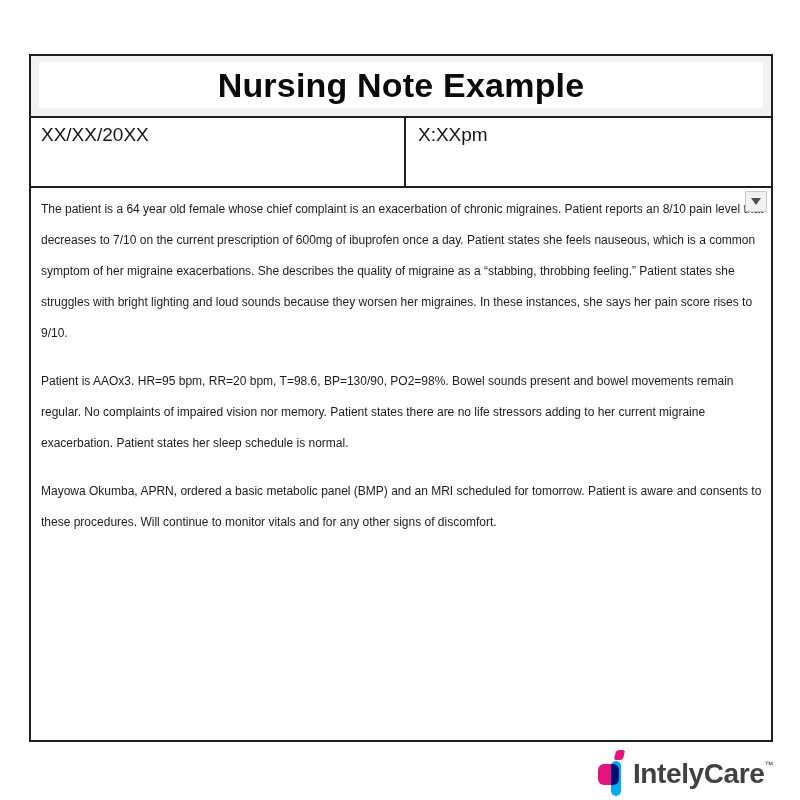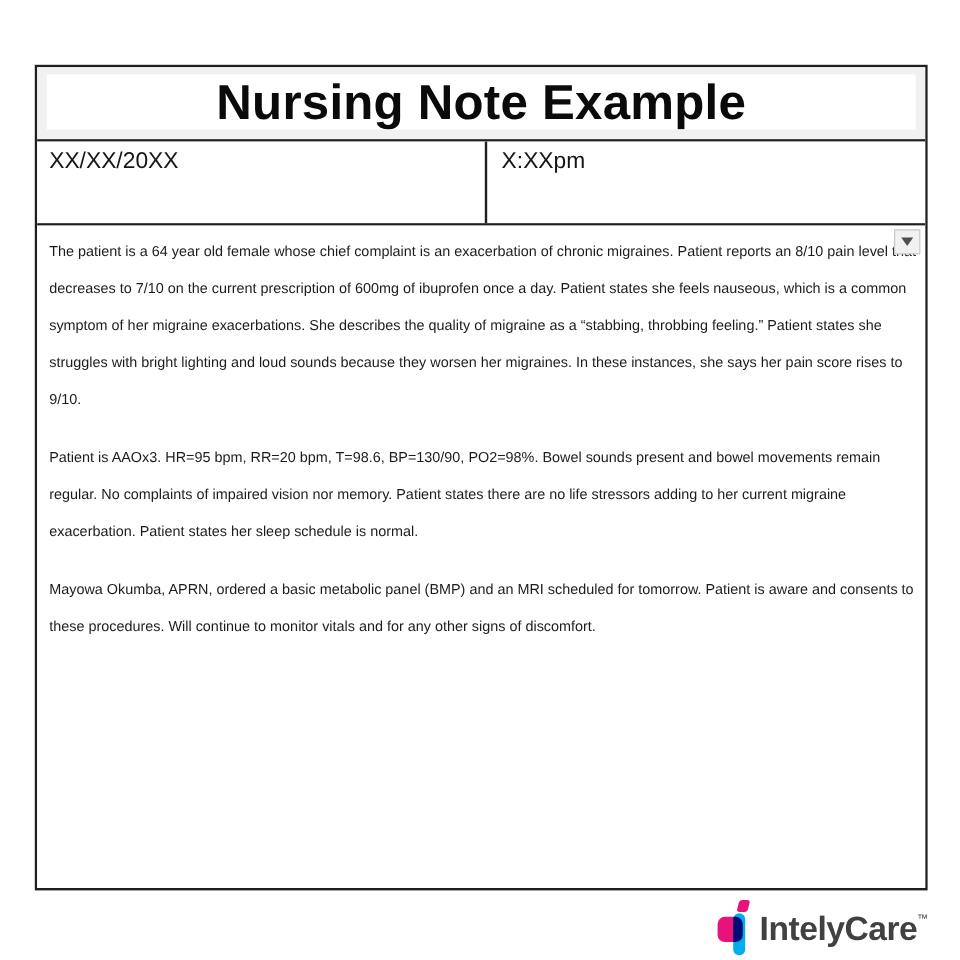--- a/index.html
+++ b/index.html
@@ -13,21 +13,21 @@
     border:2px solid #1f1f1f;box-sizing:border-box;
     display:flex;flex-direction:column;background:#fff;
   }
   
   .header{
     background:#f1f1f2;border-bottom:2px solid #1f1f1f;
     padding:6px 8px 8px 8px;box-sizing:border-box;height:62px;flex:0 0 auto;
   }
   .title-box{
     background:#ffffff;height:46px;line-height:46px;text-align:center;
-    font-size:41px;font-weight:bold;color:#0a0a0a;letter-spacing:0.2px;
+    font-size:34px;font-weight:bold;color:#0a0a0a;letter-spacing:0.2px;
     white-space:nowrap;overflow:hidden;
   }
   
   .meta-row{
     display:flex;border-bottom:2px solid #1f1f1f;height:70px;
     box-sizing:border-box;flex:0 0 auto;background:#fff;
   }
   .cell{
     padding:6px 12px;font-size:19px;color:#161616;box-sizing:border-box;
   }

